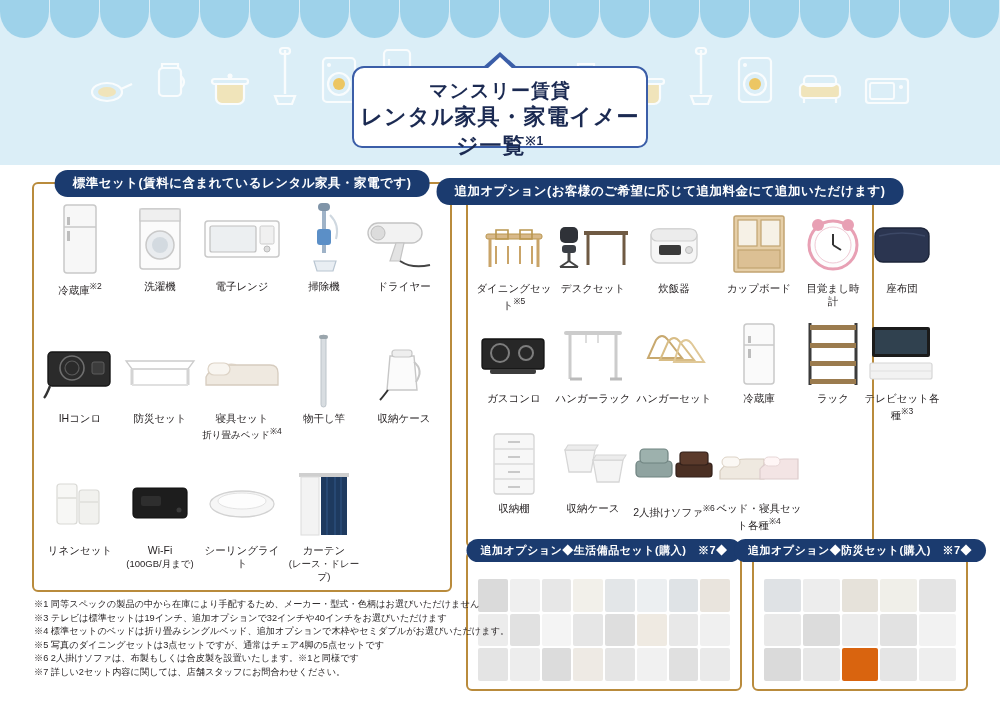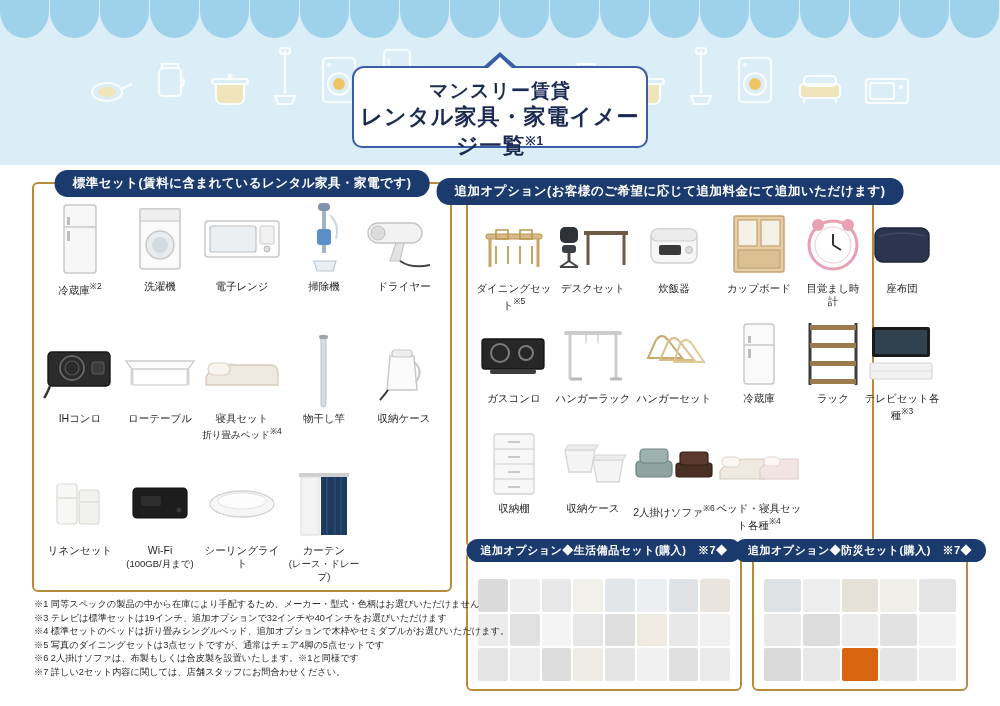--- a/index.html
+++ b/index.html
@@ -401,21 +401,21 @@
       </div>
 
       <div class="item">
         <div class="thumb">
           <svg width="80" height="52" viewBox="0 0 80 52">
               <path d="M6 16 h68 l-6 8 h-56 z" fill="#ffffff" stroke="#cccccc" stroke-width="1.3"></path>
               <path d="M12 24 v16 M68 24 v16" stroke="#d4d4d4" stroke-width="3"></path>
               <path d="M12 40 h56" stroke="#e0e0e0" stroke-width="2"></path>
             </svg>
         </div>
-        <div class="caption"><span>ローテーブル</span></div>
+        <div class="caption"><span>防災セット</span></div>
       </div>
 
       <div class="item">
         <div class="thumb">
           <svg width="84" height="56" viewBox="0 0 84 56">
               <path d="M6 34 q6 -12 24 -12 h40 q8 0 8 8 v12 h-72 z" fill="#efe9e0" stroke="#d6ccbf" stroke-width="1.3"></path>
               <path d="M14 28 q10 -8 22 -6" stroke="#ddd3c6" stroke-width="2" fill="none"></path>
               <rect x="8" y="20" width="22" height="12" rx="6" fill="#f8f5f0" stroke="#ddd3c6" stroke-width="1.2"></rect>
             </svg>
         </div>

